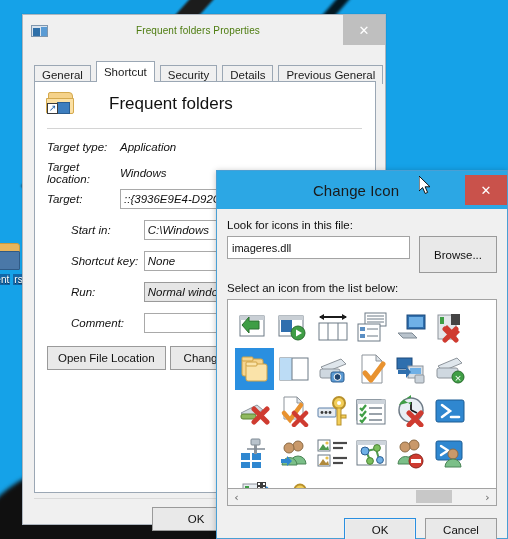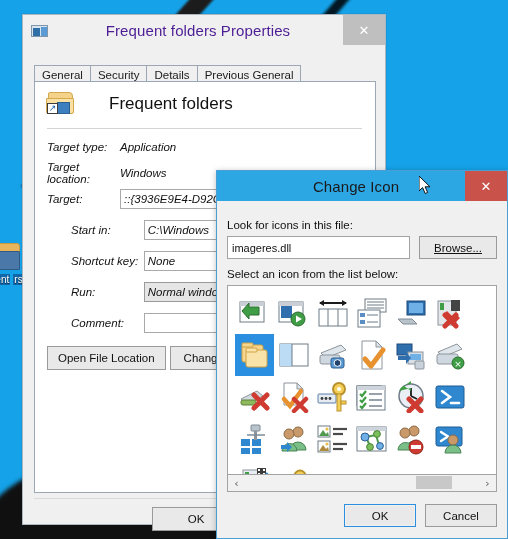--- a/index.html
+++ b/index.html
@@ -51,21 +51,21 @@
   #desk-icon .lbl {
     color:#fff; font-size:10px; line-height:11px; margin-top:1px;
     background:#1267a8; display:inline-block; padding:0 1px;
     text-shadow:0 1px 1px rgba(0,0,0,.6);
     white-space:nowrap;
   }
 
   
   .win { position:absolute; background:#f0f0f0; }
   .win-title { display:flex; align-items:center; height:30px; }
-  .win-title .t-text { flex:1; text-align:center; font-size:15px; color:#4c1d95; letter-spacing:.1px; }
+  .win-title .t-text { flex:1; text-align:center; font-size:10px; color:#4d7c0f; letter-spacing:.1px; }
   .closebtn { width:42px; height:30px; display:flex; align-items:center; justify-content:center;
       color:#fff; font-size:13px; font-family:"DejaVu Sans", sans-serif; }
 
   
   #props {
     left:22px; top:14px; width:364px; height:511px;
     border:1px solid #aeb6bf;
     box-shadow:0 0 0 1px rgba(0,0,0,.04);
     background:#f0f0f0;
   }
@@ -73,21 +73,21 @@
   #props .t-ico { width:20px; height:17px; position:relative; margin-right:2px; }
   #props .t-ico .a { position:absolute; left:0; top:3px; width:17px; height:12px; background:#d9e3ee;
         border:1px solid #7f96ad; }
   #props .t-ico .b { position:absolute; left:2px; top:6px; width:7px; height:8px; background:#2e6fa8; }
   #props .t-ico .c { position:absolute; left:10px; top:5px; width:6px; height:9px; background:#5a9bd4; }
   #props .closebtn { background:#bfbfbf; }
 
   #props-body { position:absolute; left:0; top:30px; right:0; bottom:0; }
 
   
-  .tabstrip { position:absolute; left:11px; top:16px; display:flex; align-items:flex-end; height:21px; }
+  .tabstrip { position:absolute; left:11px; top:16px; display:flex; align-items:flex-end; height:21px;gap:6px; }
   .tab {
     border:1px solid #9ba7b4; border-bottom:none; background:#f0f0f0;
     padding:2px 7px 3px 7px; font-size:11.5px; color:#1b1b1b; line-height:14px;
     margin-right:-1px; position:relative; top:2px; height:19px;
   }
   .tab.active { background:#fff; top:0; height:21px; z-index:3; padding-top:3px; }
 
   .tabpanel {
     position:absolute; left:11px; top:36px; width:342px; height:412px;
     background:#fff; border:1px solid #9ba7b4;
@@ -129,34 +129,34 @@
     display:flex; align-items:center; justify-content:center;
   }
   #props-footline { position:absolute; left:11px; top:453px; width:342px; height:1px; background:#d9d9d9; }
 
   
   #chicon {
     left:216px; top:170px; width:292px; height:369px;
     border:1px solid #4a9fd4; background:#f0f0f0;
     box-shadow:0 1px 6px rgba(0,0,0,.25);
   }
-  #chicon .win-title { background:#2ca7e4; height:30px; }
+  #chicon .win-title { background:#2ca7e4; height:38px; }
   #chicon .t-text { color:#1a1a1a; font-size:15px; padding-left:30px; }
   #chicon .closebtn { background:#c9524b; }
 
   #ci-body { position:absolute; left:0; top:30px; right:0; bottom:0; padding:9px 10px; }
   .ci-label { font-size:11.5px; color:#111; margin-top:9px; }
   .ci-filerow { display:flex; margin-top:5px; gap:9px; }
   #ci-file {
     flex:1; height:23px; background:#fff; border:1px solid #a3a3a3;
     font-size:11px; padding:3px 4px; color:#111; line-height:16px;
   }
   #ci-browse {
-    width:78px; height:23px; background:#e9e9e9; border:1px solid #9a9a9a;
-    font-size:11.5px; display:flex; align-items:center; justify-content:center; color:#111;text-decoration:underline;
+    width:78px; height:37px; background:#e9e9e9; border:1px solid #9a9a9a;
+    font-size:11.5px; display:flex; align-items:center; justify-content:center; color:#111;
   }
 
   #ci-list {
     margin-top:5px; height:190px; background:#fff; border:1px solid #a3a3a3;
     padding:6px 0 0 7px; overflow:hidden; position:relative;
   }
   .icogrid { display:flex; flex-wrap:wrap; }
   .icocell {
     width:39px; height:42px; margin-right:0px; display:flex;
     align-items:center; justify-content:center; position:relative;
@@ -208,20 +208,21 @@
         <div class="b"></div>
         <div class="c"></div>
     </div>
     <div class="t-text">Frequent folders Properties</div>
     <div class="closebtn">✕</div>
   </div>
 
   <div id="props-body">
     <div class="tabstrip">
       <div class="tab">General</div>
+      <div class="tab active">Shortcut</div>
       <div class="tab">Security</div>
       <div class="tab">Details</div>
       <div class="tab">Previous General</div>
     </div>
 
     <div class="tabpanel">
       <div class="sc-head">
         <div class="fico">
           <div class="bk"></div>
             <div class="fr"></div>

